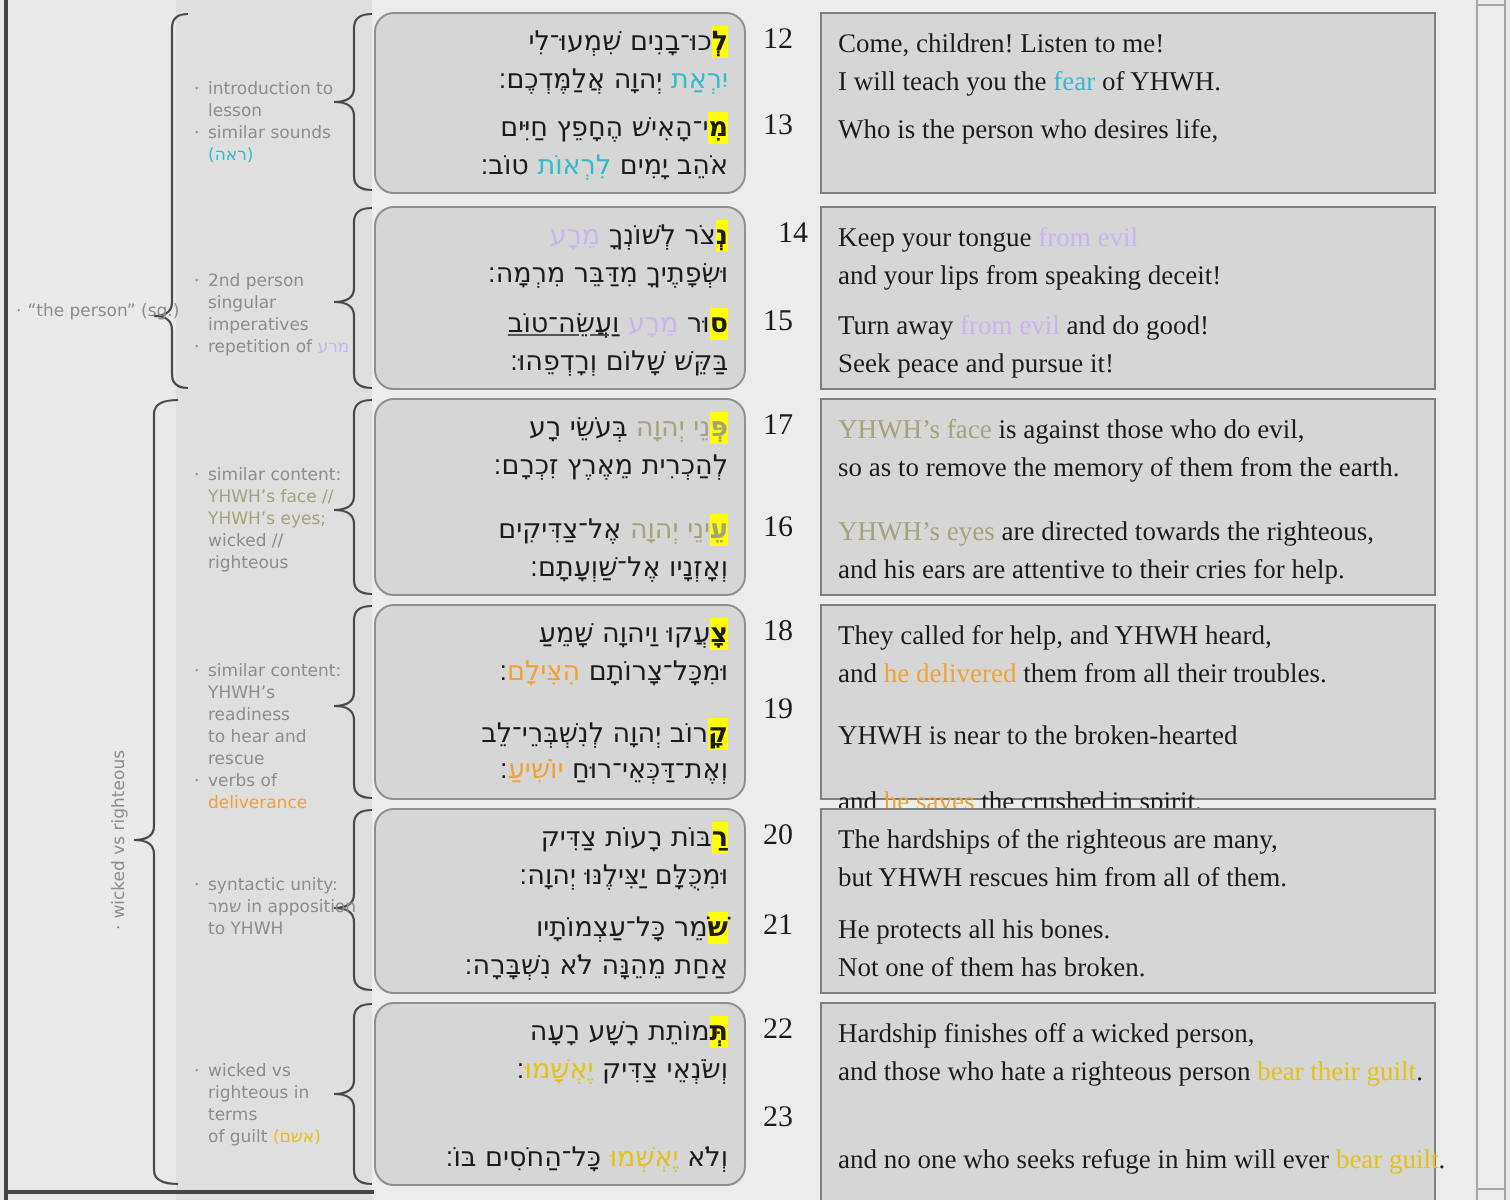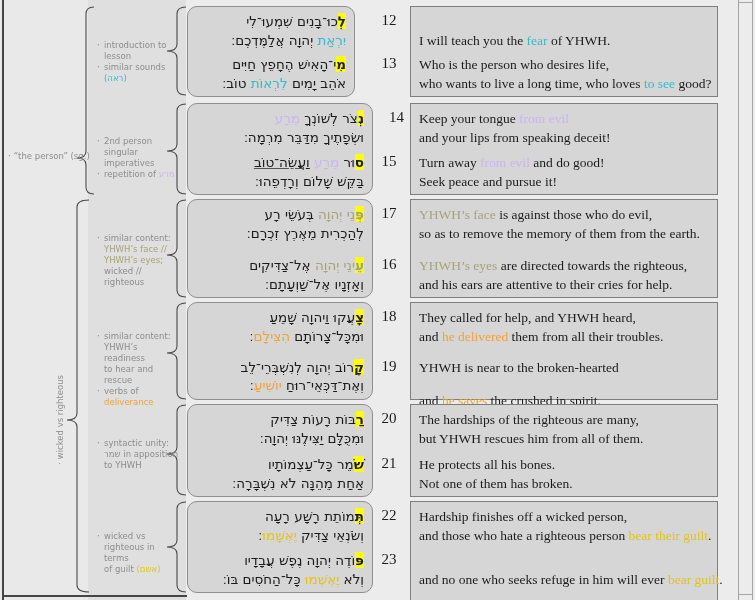--- a/index.html
+++ b/index.html
@@ -72,30 +72,30 @@
     <span>·</span>
     <span>“the person” (sg.)</span>
   </div>
 
   <div class="vert-label">
     <span>·</span>
     <span>wicked vs righteous</span>
   </div>
 <div class="verse-num" style="top: 11px;">12</div>
     <div class="verse-num" style="top: 54px;">13</div>
-    <div class="heb-box" style="left: 187px; top: 6px; width: 168px; height: 91px;">
+    <div class="heb-box" style="left: 187px; top: 6px; width: 186px; height: 91px;">
       <div class="heb-line" style="top: 5px;"><span class="s-a">לְ</span><span class="s-p">כוּ־בָנִים שִׁמְעוּ־לִי</span></div>
       <div class="heb-line" style="top: 24px;"><span class="s-c">יִרְאַת</span><span class="s-p"> יְהוָה אֲלַמֶּדְכֶם׃</span></div>
       <div class="heb-line" style="top: 48px;"><span class="s-a">מִ</span><span class="s-p">י־הָאִישׁ הֶחָפֵץ חַיִּים</span></div>
       <div class="heb-line" style="top: 67px;"><span class="s-p">אֹהֵב יָמִים </span><span class="s-c">לִרְאוֹת</span><span class="s-p"> טוֹב׃</span></div>
     </div>
     <div class="eng-box" style="left: 410px; top: 6px; width: 308px; height: 91px;">
+      <div class="eng-line" style="top: 5px;"><span class="s-p">Come, children! Listen to me!</span></div>
       <div class="eng-line" style="top: 24px;"><span class="s-p">I will teach you the </span><span class="s-c">fear</span><span class="s-p"> of YHWH.</span></div>
       <div class="eng-line" style="top: 48px;"><span class="s-p">Who is the person who desires life,</span></div>
-      <div class="eng-line" style="top: 67px;"><span class="s-p">who wants to live a long time, who loves </span><span class="s-c">to see</span><span class="s-p"> good?</span></div>
     </div>
     <div class="verse-num" style="top: 108px; padding-left: 15px;">14</div>
     <div class="verse-num" style="top: 152px;">15</div>
     <div class="heb-box" style="left: 187px; top: 103px; width: 186px; height: 92px;">
       <div class="heb-line" style="top: 5px;"><span class="s-a">נְ</span><span class="s-p">צֹר לְשׁוֹנְךָ </span><span class="s-l">מֵרָע</span></div>
       <div class="heb-line" style="top: 24px;"><span class="s-p">וּשְׂפָתֶיךָ מִדַּבֵּר מִרְמָה׃</span></div>
       <div class="heb-line" style="top: 49px;"><span class="s-a">ס</span><span class="s-p">וּר </span><span class="s-l">מֵרָע</span><span class="s-p"> </span><span class="s-u">וַעֲשֵׂה־טוֹב</span></div>
       <div class="heb-line" style="top: 68px;"><span class="s-p">בַּקֵּשׁ שָׁלוֹם וְרָדְפֵהוּ׃</span></div>
     </div>
     <div class="eng-box" style="left: 410px; top: 103px; width: 308px; height: 92px;">
@@ -112,21 +112,21 @@
       <div class="heb-line" style="top: 56px;"><span class="s-oa">עֵ</span><span class="s-o">ינֵי יְהוָה</span><span class="s-p"> אֶל־צַדִּיקִים</span></div>
       <div class="heb-line" style="top: 75px;"><span class="s-p">וְאָזְנָיו אֶל־שַׁוְעָתָם׃</span></div>
     </div>
     <div class="eng-box" style="left: 410px; top: 199px; width: 308px; height: 99px;">
       <div class="eng-line" style="top: 5px;"><span class="s-o">YHWH’s face</span><span class="s-p"> is against those who do evil,</span></div>
       <div class="eng-line" style="top: 24px;"><span class="s-p">so as to remove the memory of them from the earth.</span></div>
       <div class="eng-line" style="top: 56px;"><span class="s-o">YHWH’s eyes</span><span class="s-p"> are directed towards the righteous,</span></div>
       <div class="eng-line" style="top: 75px;"><span class="s-p">and his ears are attentive to their cries for help.</span></div>
     </div>
     <div class="verse-num" style="top: 307px;">18</div>
-    <div class="verse-num" style="top: 357px;">19</div>
+    <div class="verse-num" style="top: 346px;">19</div>
     <div class="heb-box" style="left: 187px; top: 302px; width: 186px; height: 98px;">
       <div class="heb-line" style="top: 5px;"><span class="s-a">צָ</span><span class="s-p">עֲקוּ וַיהוָה שָׁמֵעַ</span></div>
       <div class="heb-line" style="top: 24px;"><span class="s-p">וּמִכָּל־צָרוֹתָם </span><span class="s-r">הִצִּילָם</span><span class="s-p">׃</span></div>
       <div class="heb-line" style="top: 55px;"><span class="s-a">קָ</span><span class="s-p">רוֹב יְהוָה לְנִשְׁבְּרֵי־לֵב</span></div>
       <div class="heb-line" style="top: 73px;"><span class="s-p">וְאֶת־דַּכְּאֵי־רוּחַ </span><span class="s-r">יוֹשִׁיעַ</span><span class="s-p">׃</span></div>
     </div>
     <div class="eng-box" style="left: 410px; top: 302px; width: 308px; height: 98px;">
       <div class="eng-line" style="top: 5px;"><span class="s-p">They called for help, and YHWH heard,</span></div>
       <div class="eng-line" style="top: 24px;"><span class="s-p">and </span><span class="s-r">he delivered</span><span class="s-p"> them from all their troubles.</span></div>
       <div class="eng-line" style="top: 55px;"><span class="s-p">YHWH is near to the broken-hearted</span></div>
@@ -144,21 +144,20 @@
       <div class="eng-line" style="top: 5px;"><span class="s-p">The hardships of the righteous are many,</span></div>
       <div class="eng-line" style="top: 24px;"><span class="s-p">but YHWH rescues him from all of them.</span></div>
       <div class="eng-line" style="top: 50px;"><span class="s-p">He protects all his bones.</span></div>
       <div class="eng-line" style="top: 69px;"><span class="s-p">Not one of them has broken.</span></div>
     </div>
     <div class="verse-num" style="top: 506px;">22</div>
     <div class="verse-num" style="top: 550px;">23</div>
     <div class="heb-box" style="left: 187px; top: 501px; width: 186px; height: 92px;">
       <div class="heb-line" style="top: 5px;"><span class="s-a">תְּ</span><span class="s-p">מוֹתֵת רָשָׁע רָעָה</span></div>
       <div class="heb-line" style="top: 24px;"><span class="s-p">וְשֹׂנְאֵי צַדִּיק </span><span class="s-g">יֶאְשָׁמוּ</span><span class="s-p">׃</span></div>
-      <div class="heb-line" style="top: 49px;"><span class="s-a">פּ</span><span class="s-p">וֹדֶה יְהוָה נֶפֶשׁ עֲבָדָיו</span></div>
       <div class="heb-line" style="top: 68px;"><span class="s-p">וְלֹא </span><span class="s-g">יֶאְשְׁמוּ</span><span class="s-p"> כָּל־הַחֹסִים בּוֹ׃</span></div>
     </div>
     <div class="eng-box" style="left: 410px; top: 501px; width: 308px; height: 103px;">
       <div class="eng-line" style="top: 5px;"><span class="s-p">Hardship finishes off a wicked person,</span></div>
       <div class="eng-line" style="top: 24px;"><span class="s-p">and those who hate a righteous person </span><span class="s-g">bear their guilt</span><span class="s-p">.</span></div>
       <div class="eng-line" style="top: 68px;"><span class="s-p">and no one who seeks refuge in him will ever </span><span class="s-g">bear guilt</span><span class="s-p">.</span></div>
     </div>
     <div class="annot" style="top: 40px;">
       <div class="annot-row">
         <span class="annot-bullet">·</span>

